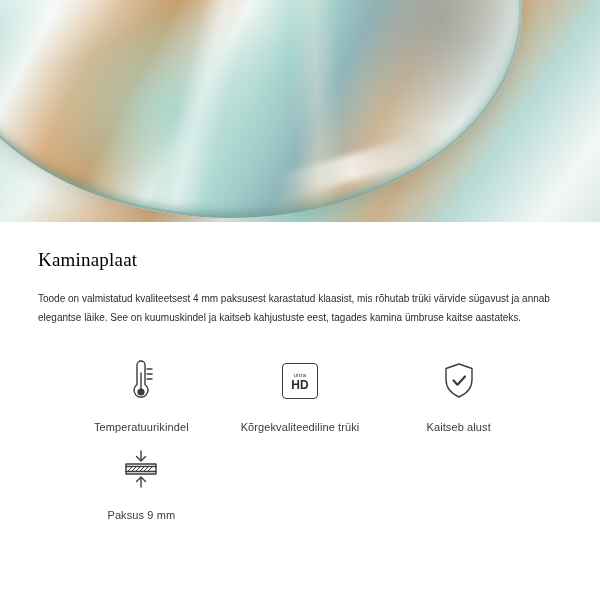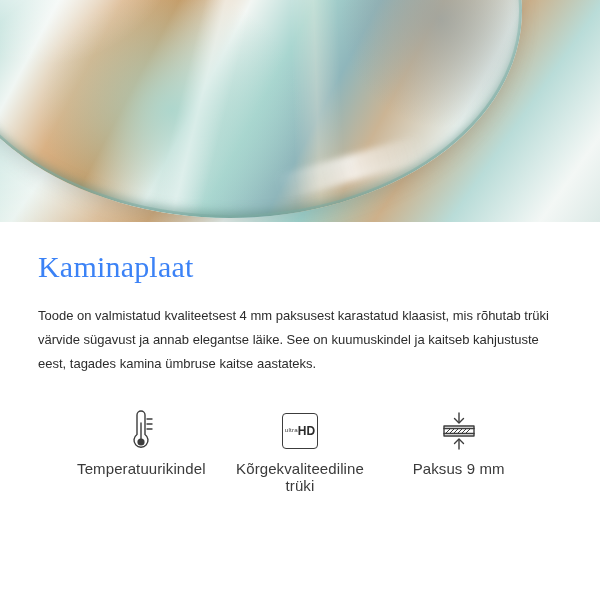--- a/index.html
+++ b/index.html
@@ -109,33 +109,33 @@
     filter: blur(3px);
     opacity: 0.9;
   }
 
   
   .content {
     padding: 26px 38px 0 38px;
   }
   .title {
     font-family: "Liberation Serif", serif;
-    font-size: 30px;
+    font-size: 19px;
     line-height: 1.28;
-    color: #3b82f6;
+    color: #000000;
     font-weight: 400;
     margin: 0;
     letter-spacing: 0.2px;
   }
   .title .line2 {
     display: block;
   }
   .desc {
     margin: 18px 0 0 0;
-    font-size: 13px;
+    font-size: 10px;
     line-height: 1.85;
     color: #2c2c2c;
     max-width: 530px;
   }
 
   
   .features {
     display: grid;
     grid-template-columns: repeat(3, 1fr);
     row-gap: 12px;
@@ -148,35 +148,36 @@
     align-items: center;
     justify-content: flex-start;
   }
   .feature-icon {
     height: 48px;
     display: flex;
     align-items: center;
     justify-content: center;
   }
   .feature-label {
-    margin-top: 5px;
-    font-size: 15px;
+    margin-top: 16px;
+    font-size: 11px;
     color: #3a3a3a;
     text-align: center;
     letter-spacing: 0.1px;
   }
   .icon-svg {
     display: block;
   }
   .ultrahd {
     width: 34px;
     height: 34px;
     border: 1.4px solid #3c3c3c;
     border-radius: 4px;
     display: flex;
+    flex-direction: column;
     align-items: center;
     justify-content: center;
     line-height: 1;
     text-align: right;
   }
   .ultrahd .u1 {
     font-size: 6.2px;
     letter-spacing: 0.2px;
     color: #3c3c3c;
     margin-bottom: 1px;
@@ -227,20 +228,29 @@
       <div class="feature">
         <div class="feature-icon">
           <div class="ultrahd">
             <span class="u1">ultra</span>
             <span class="u2">HD</span>
           </div>
         </div>
         <div class="feature-label">Kõrgekvaliteediline trüki</div>
       </div>
 
+      <div class="feature">
+        <div class="feature-icon">
+          <svg class="icon-svg" width="40" height="44" viewBox="0 0 40 44" fill="none" stroke="#3c3c3c" stroke-width="1.4" stroke-linejoin="round">
+            <path d="M20 5l13 4.5v11c0 9-6 14.5-13 17.5C13 35 7 29.5 7 20.5v-11L20 5z"></path>
+            <path d="M14.5 21.5l4 4.2 7.5-8.2" stroke-width="2.2" stroke-linecap="round"></path>
+          </svg>
+        </div>
+        <div class="feature-label">Kaitseb alust</div>
+      </div>
 
 
 
       <div class="feature">
         <div class="feature-icon">
           <svg class="icon-svg" width="44" height="42" viewBox="0 0 44 42" fill="none" stroke="#3c3c3c" stroke-width="1.4" stroke-linecap="round" stroke-linejoin="round">
             <line x1="22" y1="3" x2="22" y2="12"></line>
             <path d="M17.5 8.5L22 13l4.5-4.5"></path>
             <line x1="22" y1="39" x2="22" y2="30"></line>
             <path d="M17.5 33.5L22 29l4.5 4.5"></path>

